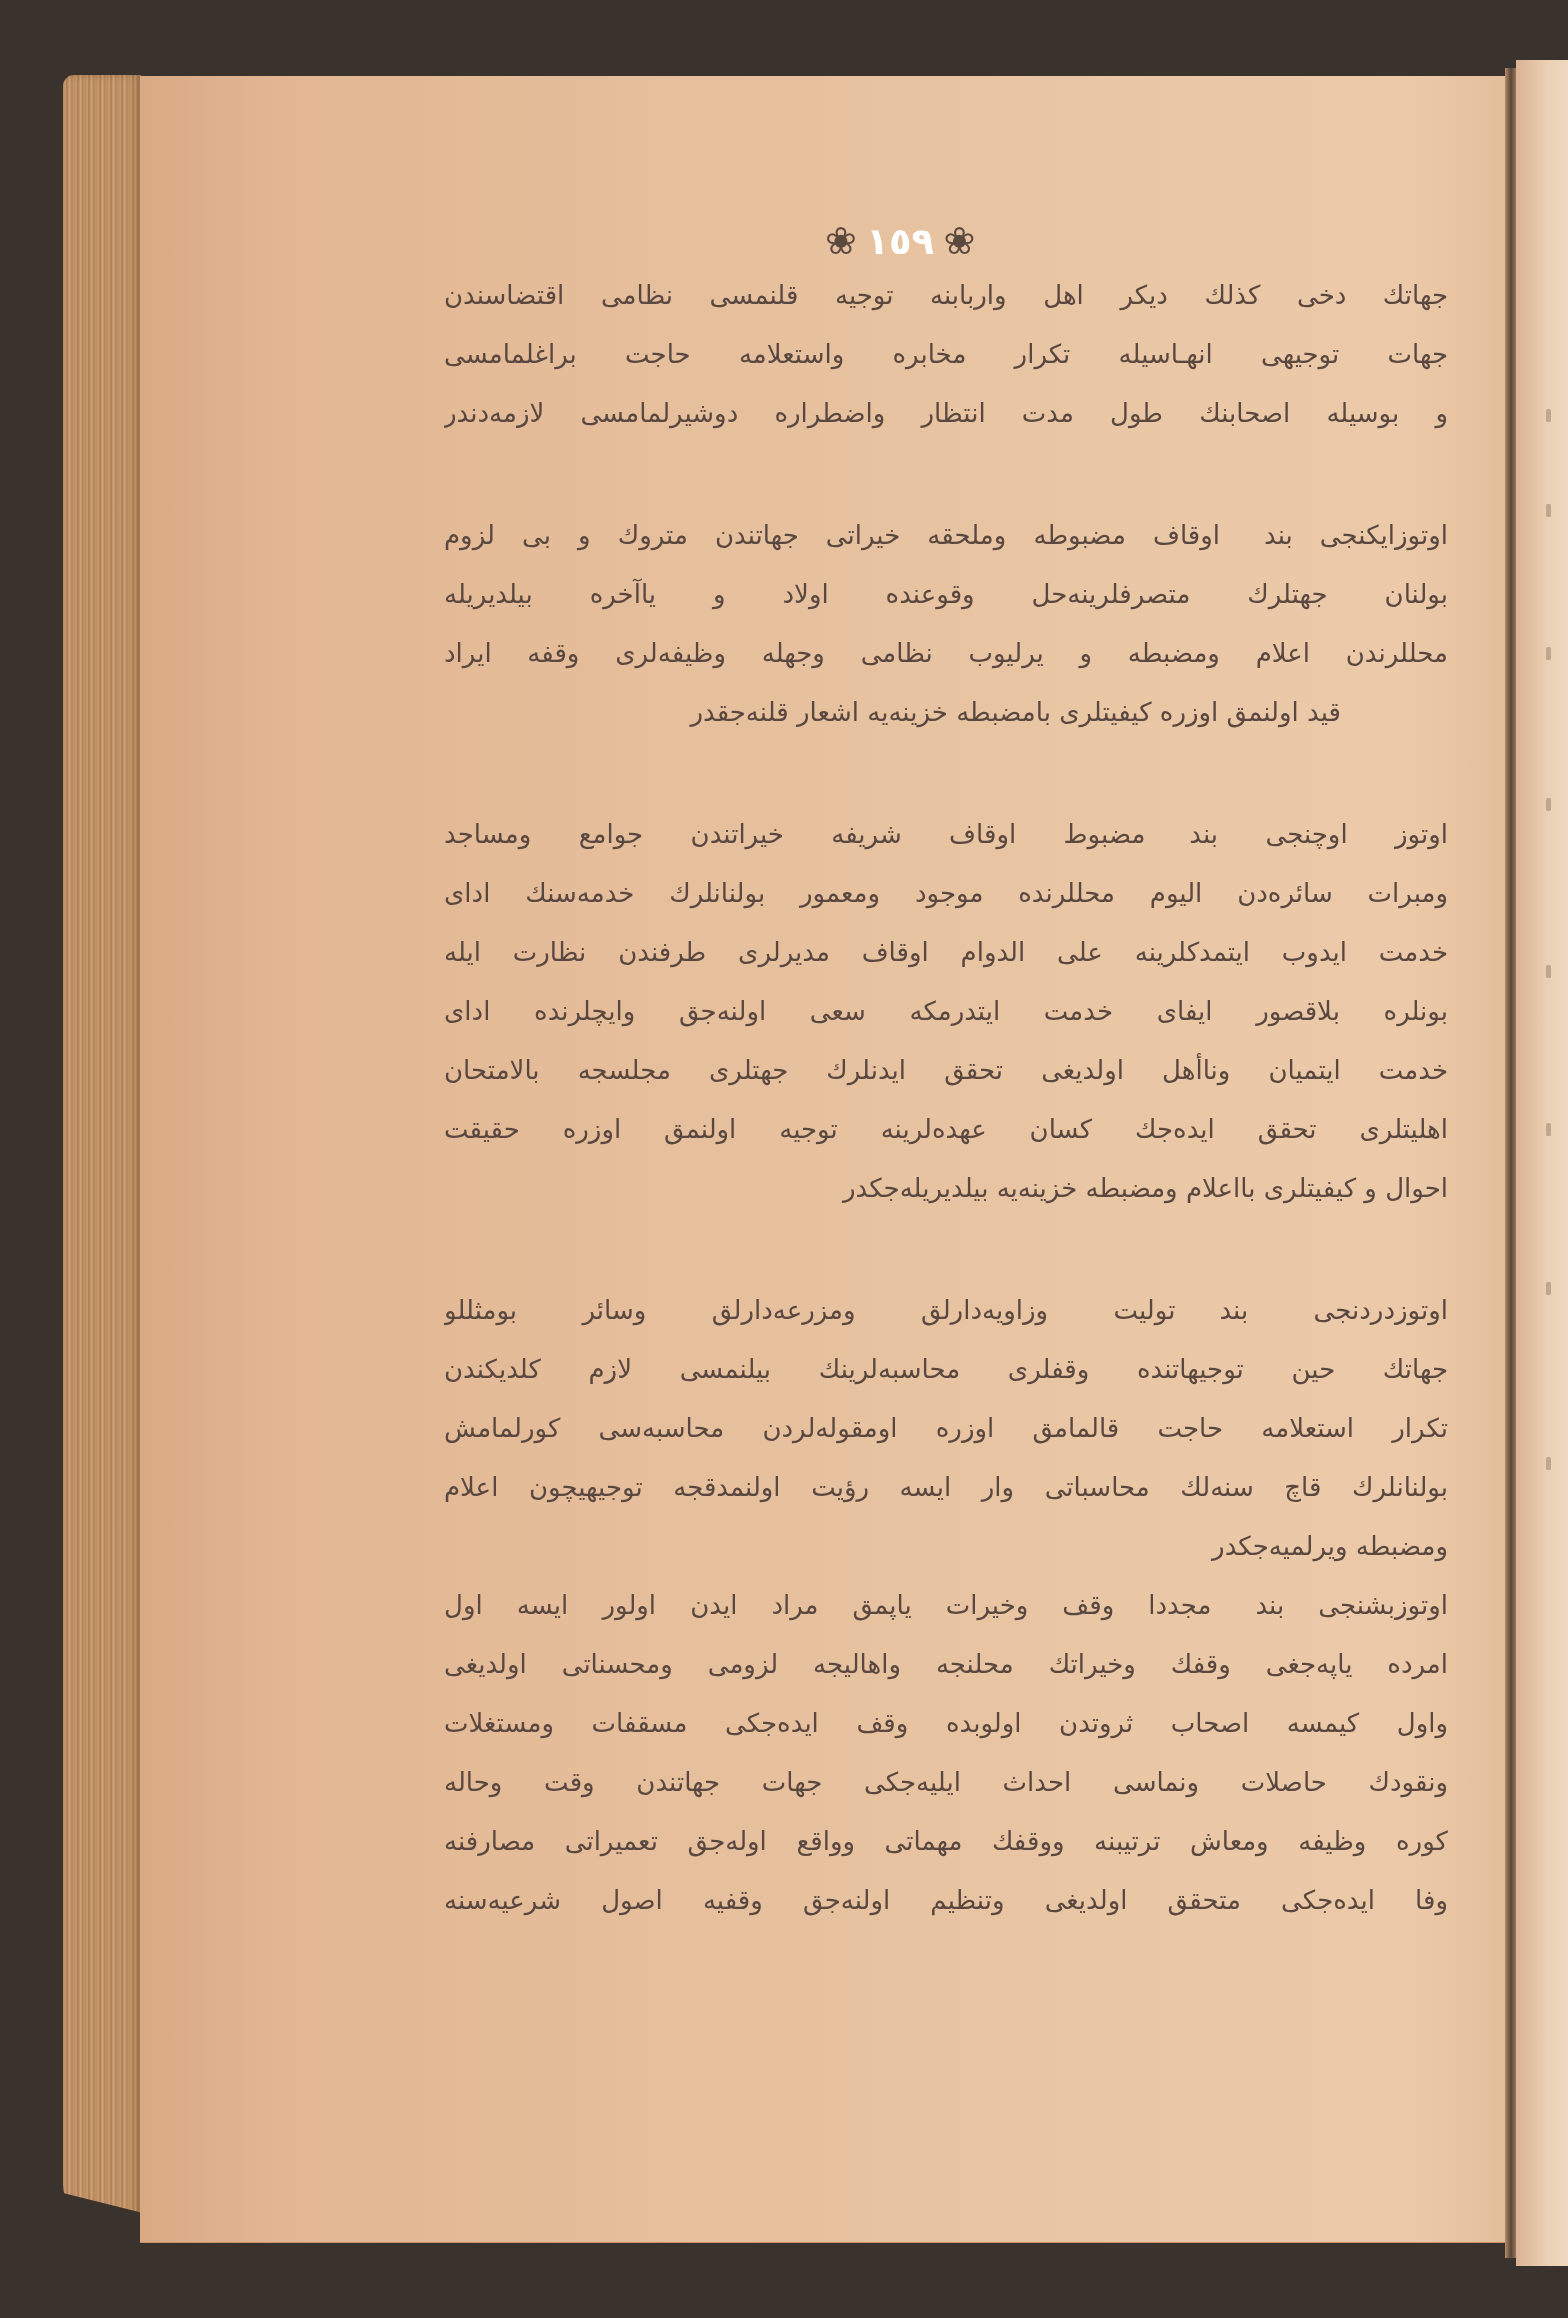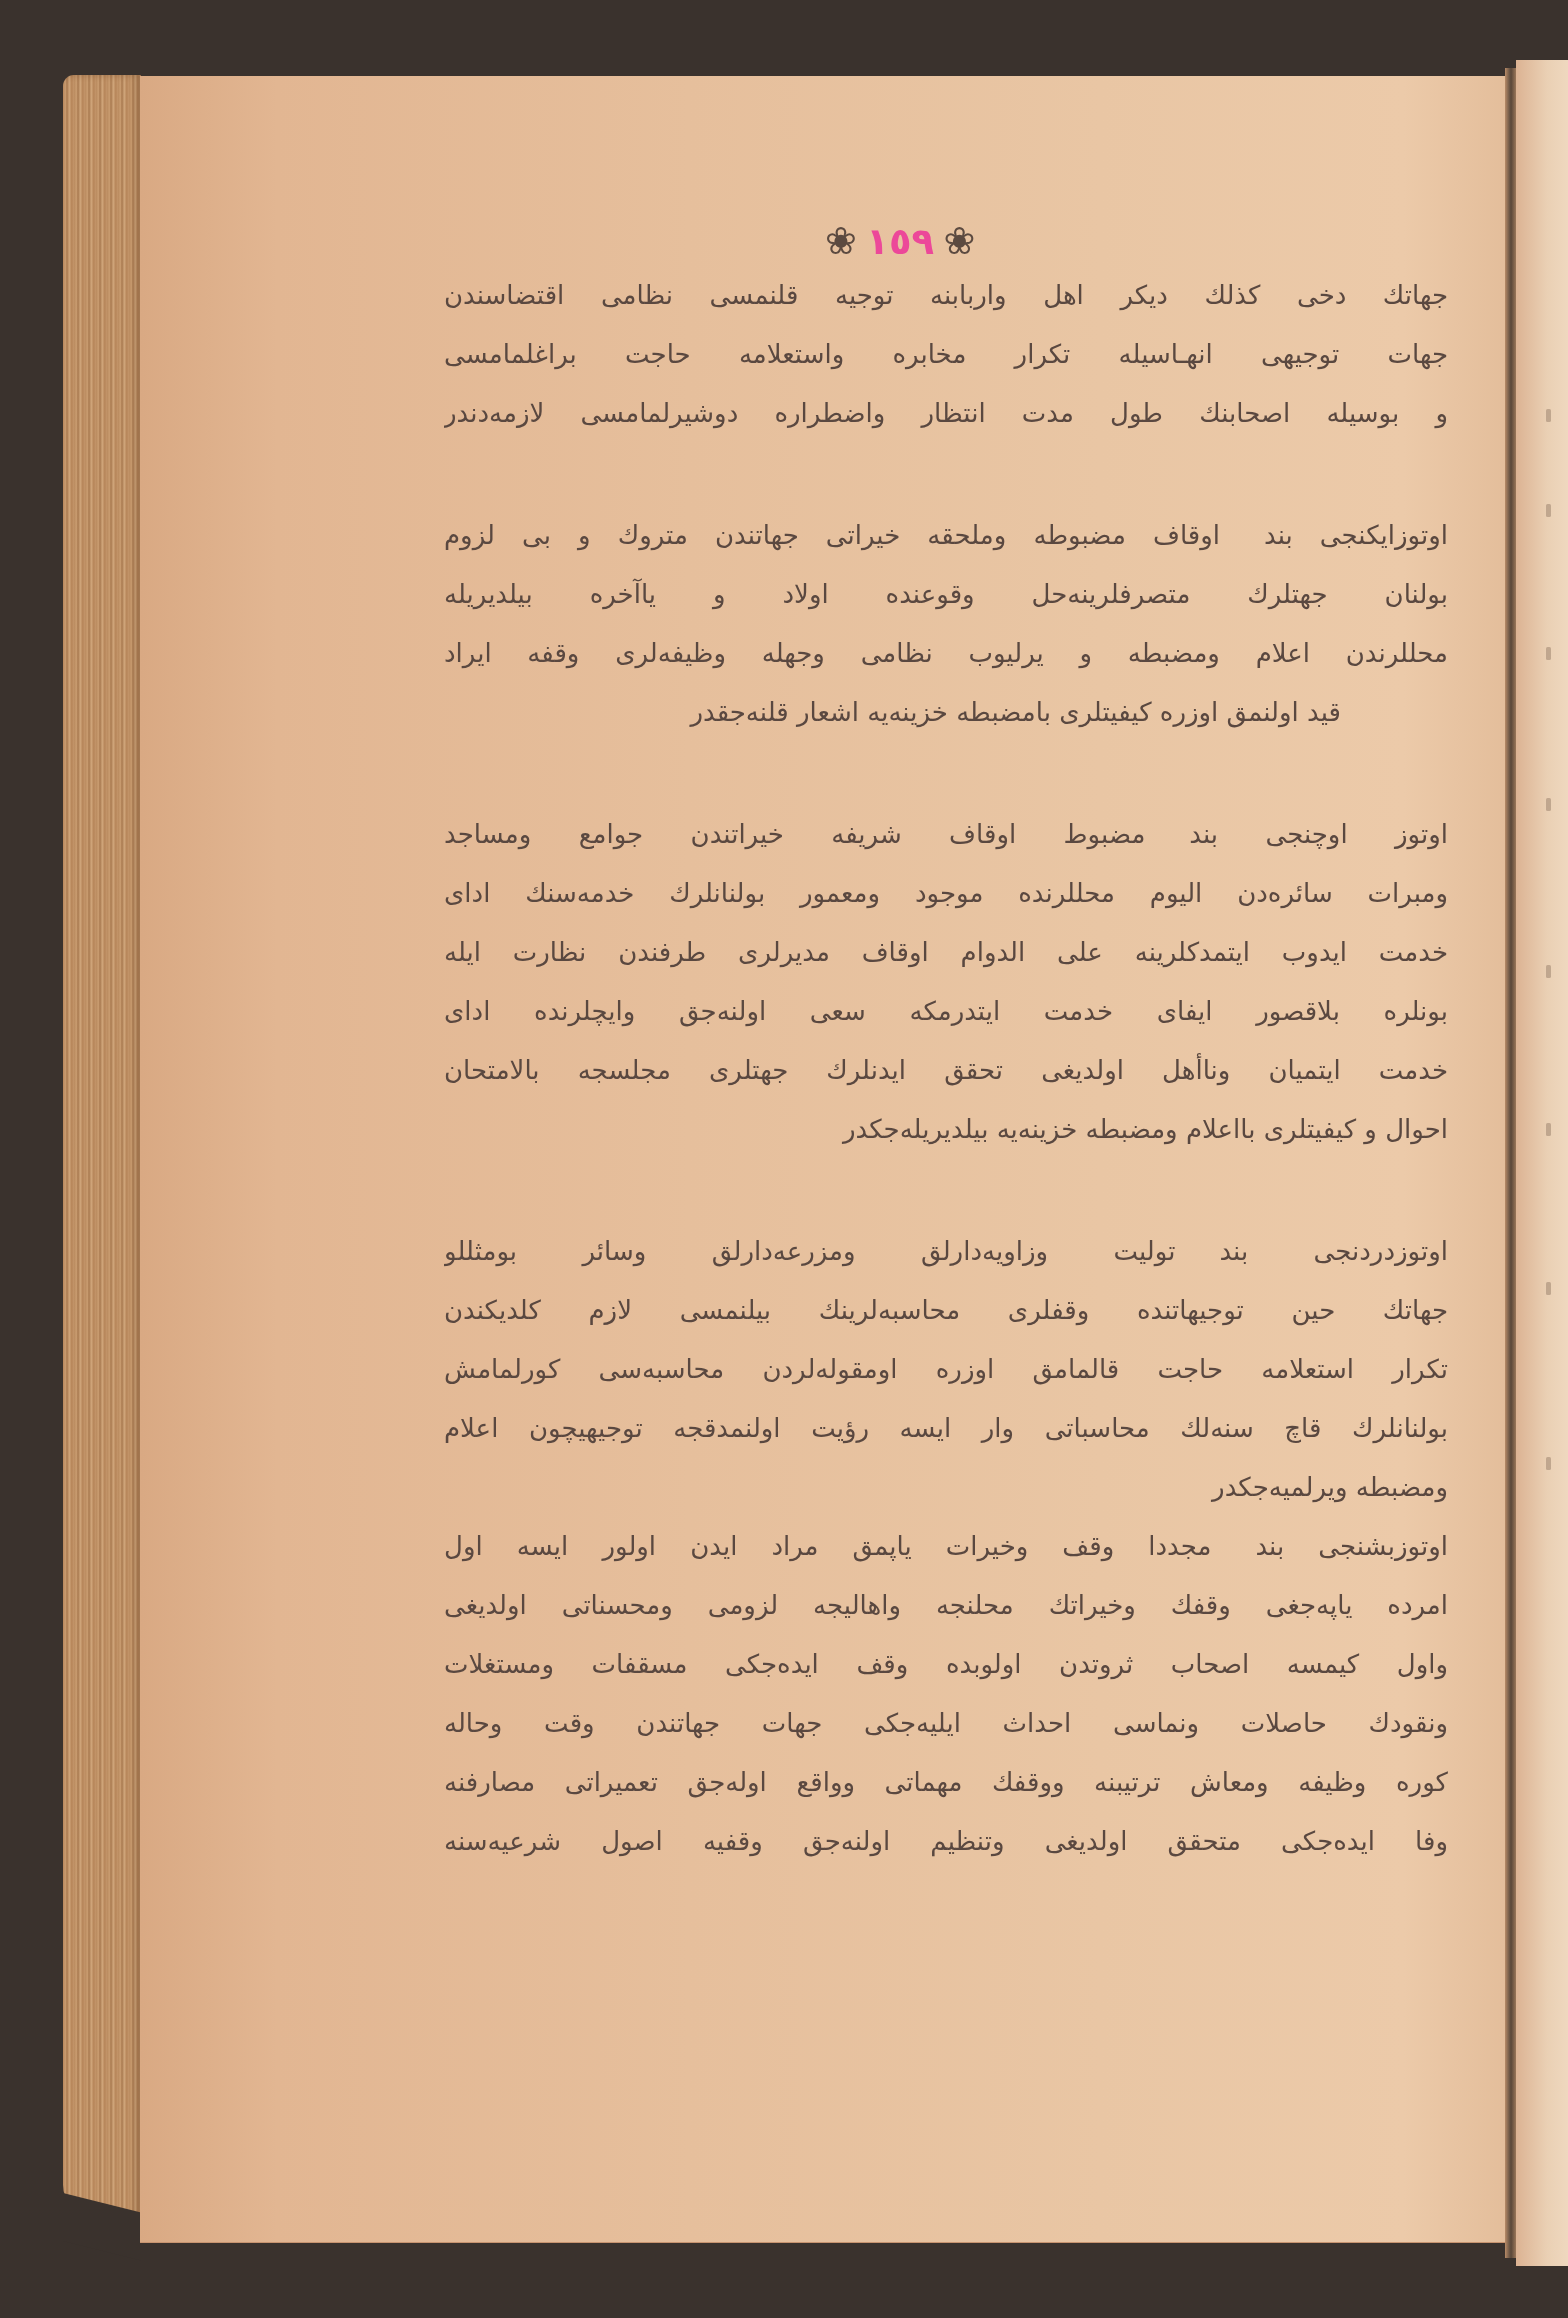--- a/index.html
+++ b/index.html
@@ -89,21 +89,21 @@
       font-family: "DejaVu Serif", serif;
       font-size: 38px;
       line-height: 1;
       color: #5c4a40;
     }
     .page-number {
       font-family: "DejaVu Sans", sans-serif;
       font-size: 37px;
       font-weight: bold;
       letter-spacing: 3.2px;
-      color: #ec4899;
+      color: #ffffff;
     }
     
     .text-block {
       position: absolute;
       left: 444px;
       top: 266px;
       width: 1004px;
       direction: rtl;
       font-family: "DejaVu Sans", sans-serif;
       color: #5a4840;
@@ -171,20 +171,21 @@
     </div>
 
     <div class="gap-large"></div>
 
     <div class="paragraph">
       <span class="line"><span class="clause-label">اوتوز اوچنجی بند</span><span>مضبوط اوقاف شریفه خیراتندن جوامع ومساجد</span></span>
       <span class="line">ومبرات سائره‌دن الیوم محللرنده موجود ومعمور بولنانلرك خدمه‌سنك ادای</span>
       <span class="line">خدمت ایدوب ایتمدكلرینه علی الدوام اوقاف مدیرلری طرفندن نظارت ایله</span>
       <span class="line">بونلره بلاقصور ایفای خدمت ایتدرمكه سعی اولنه‌جق وایچلرنده ادای</span>
       <span class="line">خدمت ایتمیان وناأهل اولدیغی تحقق ایدنلرك جهتلری مجلسجه بالامتحان</span>
+      <span class="line">اهلیتلری تحقق ایده‌جك كسان عهده‌لرینه توجیه اولنمق اوزره حقیقت</span>
       <span class="line last">احوال و كیفیتلری بااعلام ومضبطه خزینه‌یه بیلدیریله‌جكدر</span>
     </div>
 
     <div class="gap-large"></div>
 
     <div class="paragraph">
       <span class="line"><span class="clause-label">اوتوزدردنجی بند</span><span>تولیت وزاویه‌دارلق ومزرعه‌دارلق وسائر بومثللو</span></span>
       <span class="line">جهاتك حین توجیهاتنده وقفلری محاسبه‌لرینك بیلنمسی لازم كلدیكندن</span>
       <span class="line">تكرار استعلامه حاجت قالمامق اوزره اومقوله‌لردن محاسبه‌سی كورلمامش</span>
       <span class="line">بولنانلرك قاچ سنه‌لك محاسباتی وار ایسه رؤیت اولنمدقجه توجیهیچون اعلام</span>

